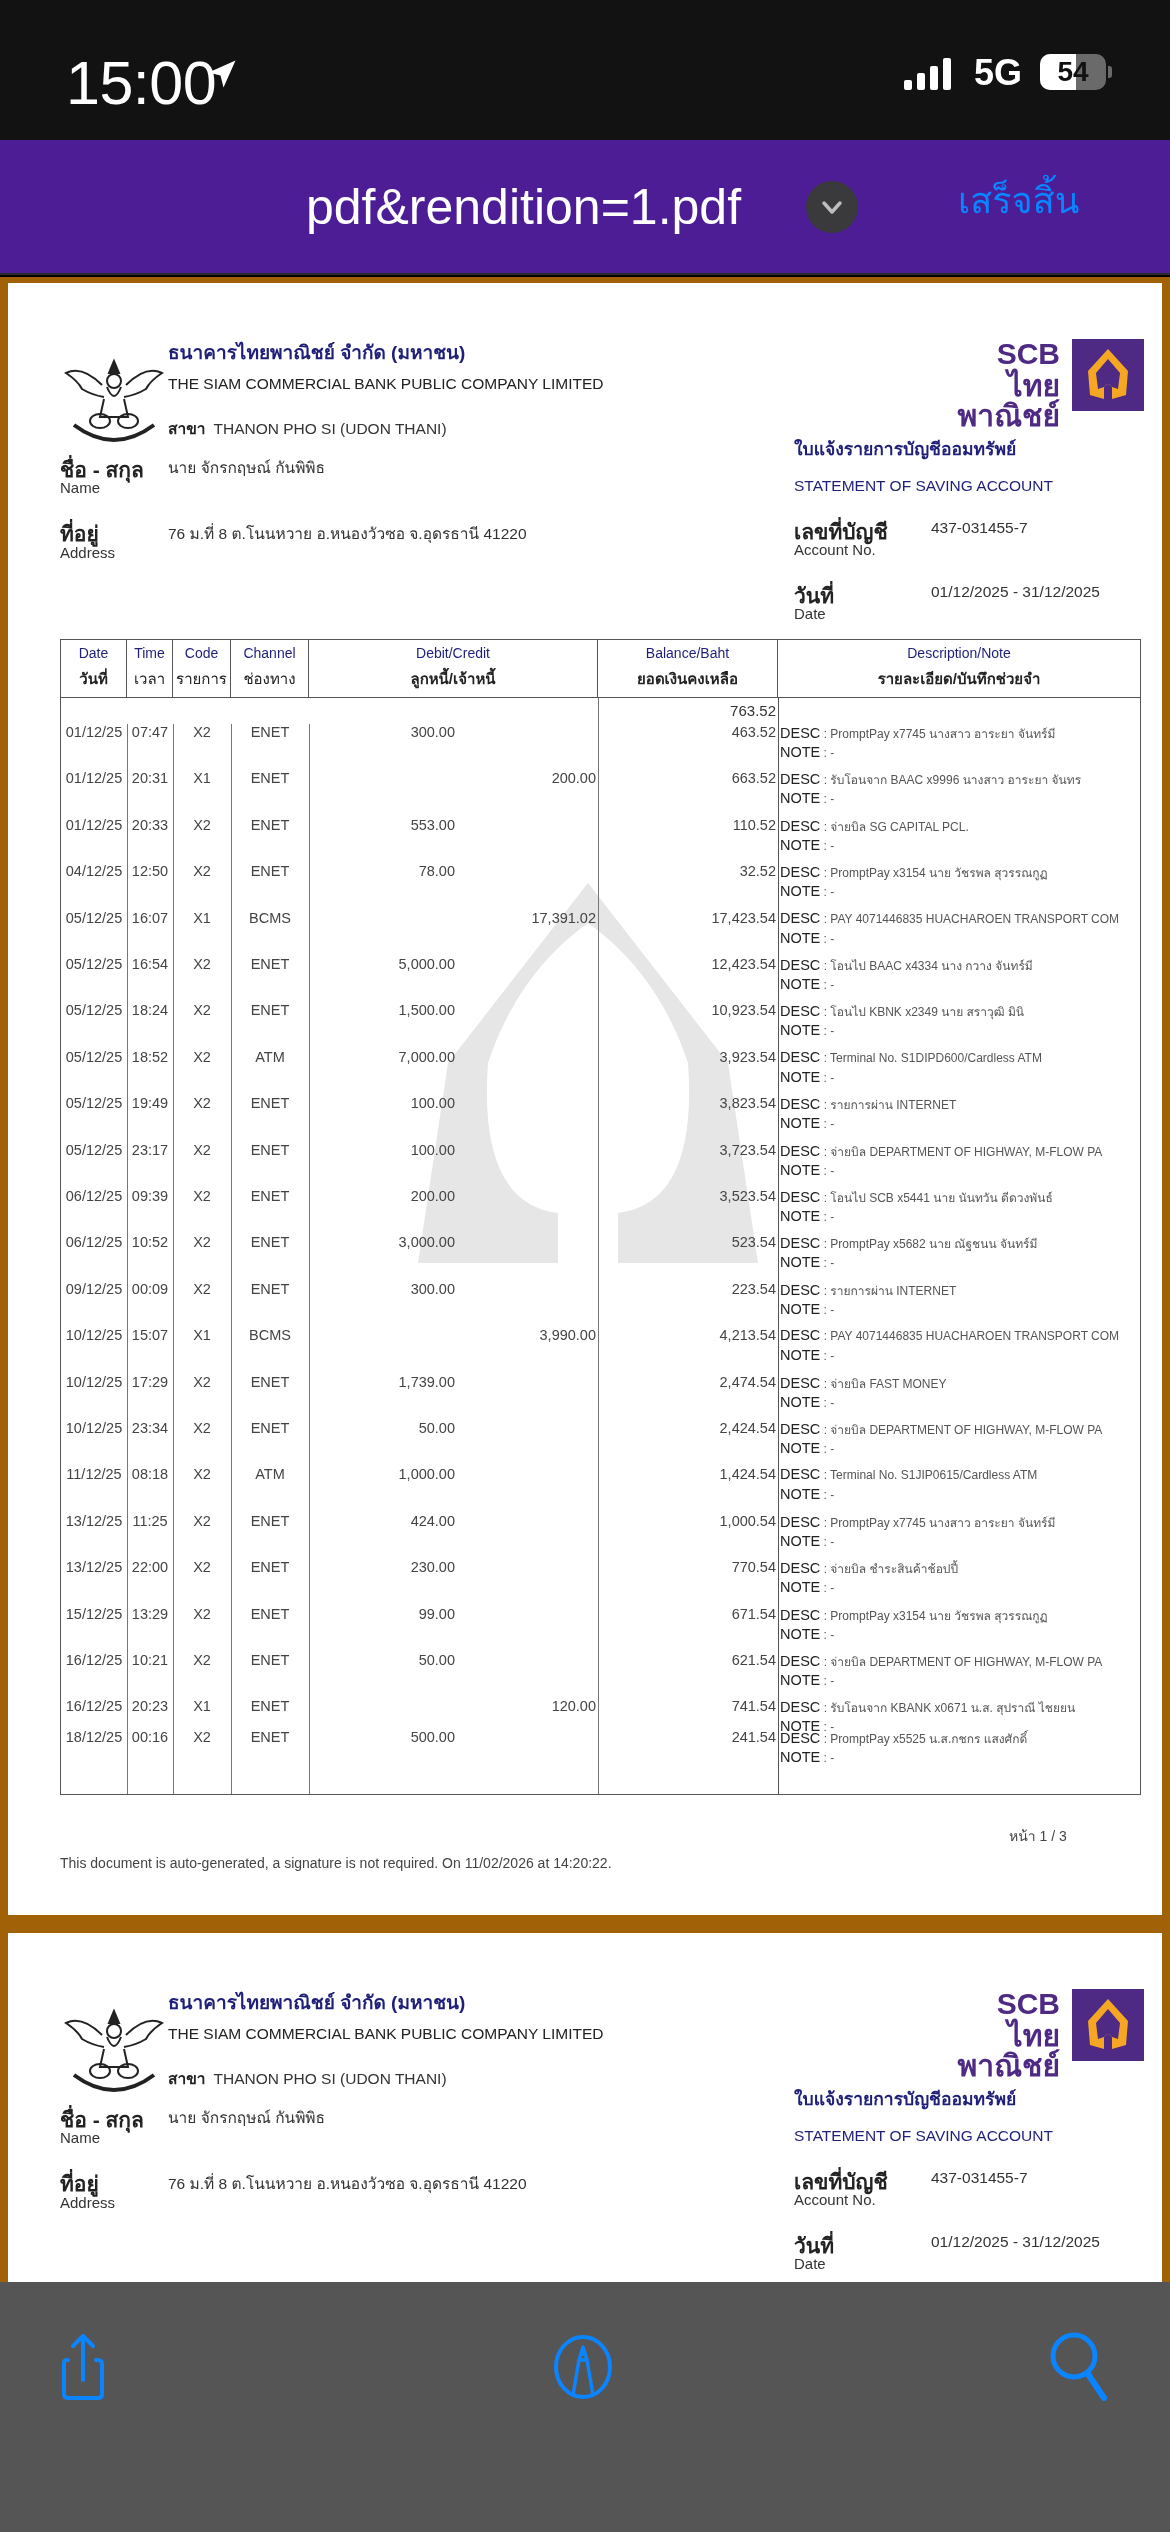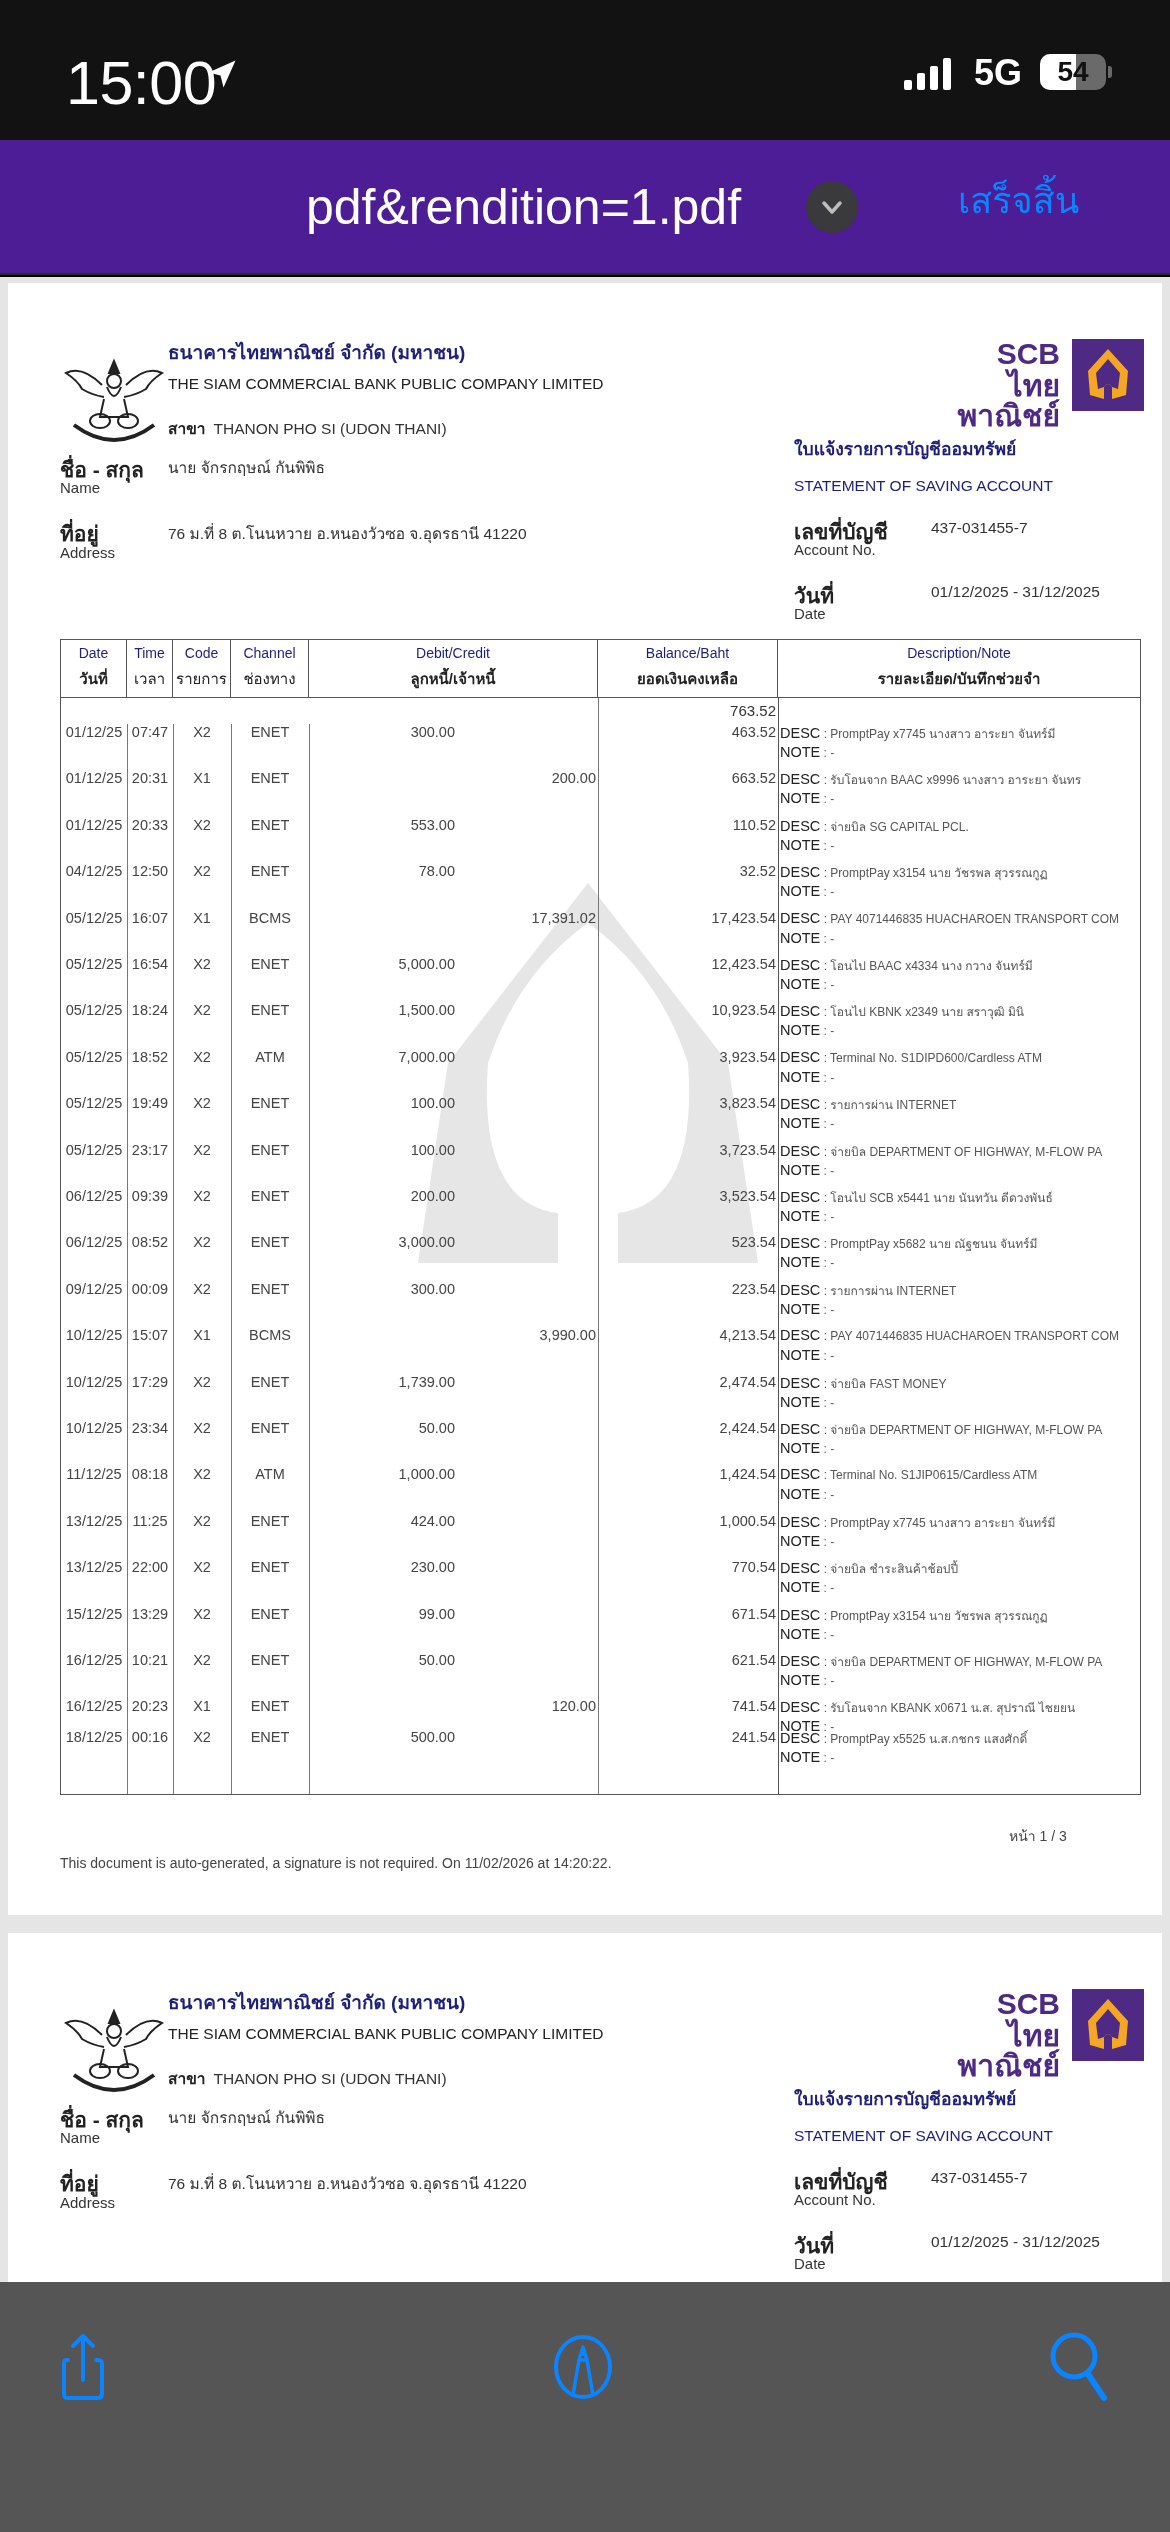--- a/index.html
+++ b/index.html
@@ -18,21 +18,21 @@
   .sb-batt-num { position: absolute; left: 0; top: 0; width: 66px; height: 36px; line-height: 36px; text-align: center; font-size: 28px; font-weight: 700; color: #111; }
   .sb-batt-tip { position: absolute; left: 68px; top: 12px; width: 4px; height: 12px; border-radius: 0 3px 3px 0; background: #6a6a6a; }
 
   
   .navbar { position: absolute; left: 0; top: 140px; width: 1170px; height: 135px; background: #4c1d95; border-bottom: 2px solid #2a2a2a; }
   .nav-title { position: absolute; left: 306px; top: 38px; color: #fff; font-size: 50px; font-weight: 400; }
   .nav-chevron { position: absolute; left: 806px; top: 41px; width: 52px; height: 52px; border-radius: 26px; background: #3a3a3c; }
   .nav-done { position: absolute; left: 958px; top: 32px; color: #0a84ff; font-size: 36px; font-weight: 500; }
 
   
-  .docarea { position: absolute; left: 0; top: 277px; width: 1170px; height: 2005px; background: #e5e5e5; overflow: hidden; }
+  .docarea { position: absolute; left: 0; top: 277px; width: 1170px; height: 2005px; background: #a16207; overflow: hidden; }
   .page { position: absolute; left: 8px; width: 1154px; background: #fff; color: #333; }
   .page1 { top: 6px; height: 1632px; }
   .page2 { top: 1656px; height: 400px; }
 
   .garuda { position: absolute; left: 54px; width: 104px; height: 94px; }
   .bank-th { position: absolute; left: 160px; font-size: 19px; font-weight: 700; color: #1f1f7a; }
   .bank-en { position: absolute; left: 160px; font-size: 15.5px; color: #222; }
   .branch { position: absolute; left: 160px; font-size: 15.5px; color: #333; }
   .branch b { color: #222; margin-right: 8px; }
   .lbl-th { position: absolute; font-size: 21px; font-weight: 700; color: #222; }
@@ -324,21 +324,21 @@
             <div class="c c-code">X2</div>
             <div class="c c-chan">ENET</div>
             <div class="c c-deb">200.00</div>
             <div class="c c-cred"></div>
             <div class="c c-bal">3,523.54</div>
             <div class="c c-desc"><span class="k">DESC</span><span> : </span><span>โอนไป SCB x5441 นาย นันทวัน ดีดวงพันธ์</span></div>
             <div class="c c-note"><span class="k">NOTE</span><span> : </span><span>-</span></div>
           </div>
           <div class="row" style="top: 594.4px;">
             <div class="c c-date">06/12/25</div>
-            <div class="c c-time">08:52</div>
+            <div class="c c-time">10:52</div>
             <div class="c c-code">X2</div>
             <div class="c c-chan">ENET</div>
             <div class="c c-deb">3,000.00</div>
             <div class="c c-cred"></div>
             <div class="c c-bal">523.54</div>
             <div class="c c-desc"><span class="k">DESC</span><span> : </span><span>PromptPay x5682 นาย ณัฐชนน จันทร์มี</span></div>
             <div class="c c-note"><span class="k">NOTE</span><span> : </span><span>-</span></div>
           </div>
           <div class="row" style="top: 640.8px;">
             <div class="c c-date">09/12/25</div>

